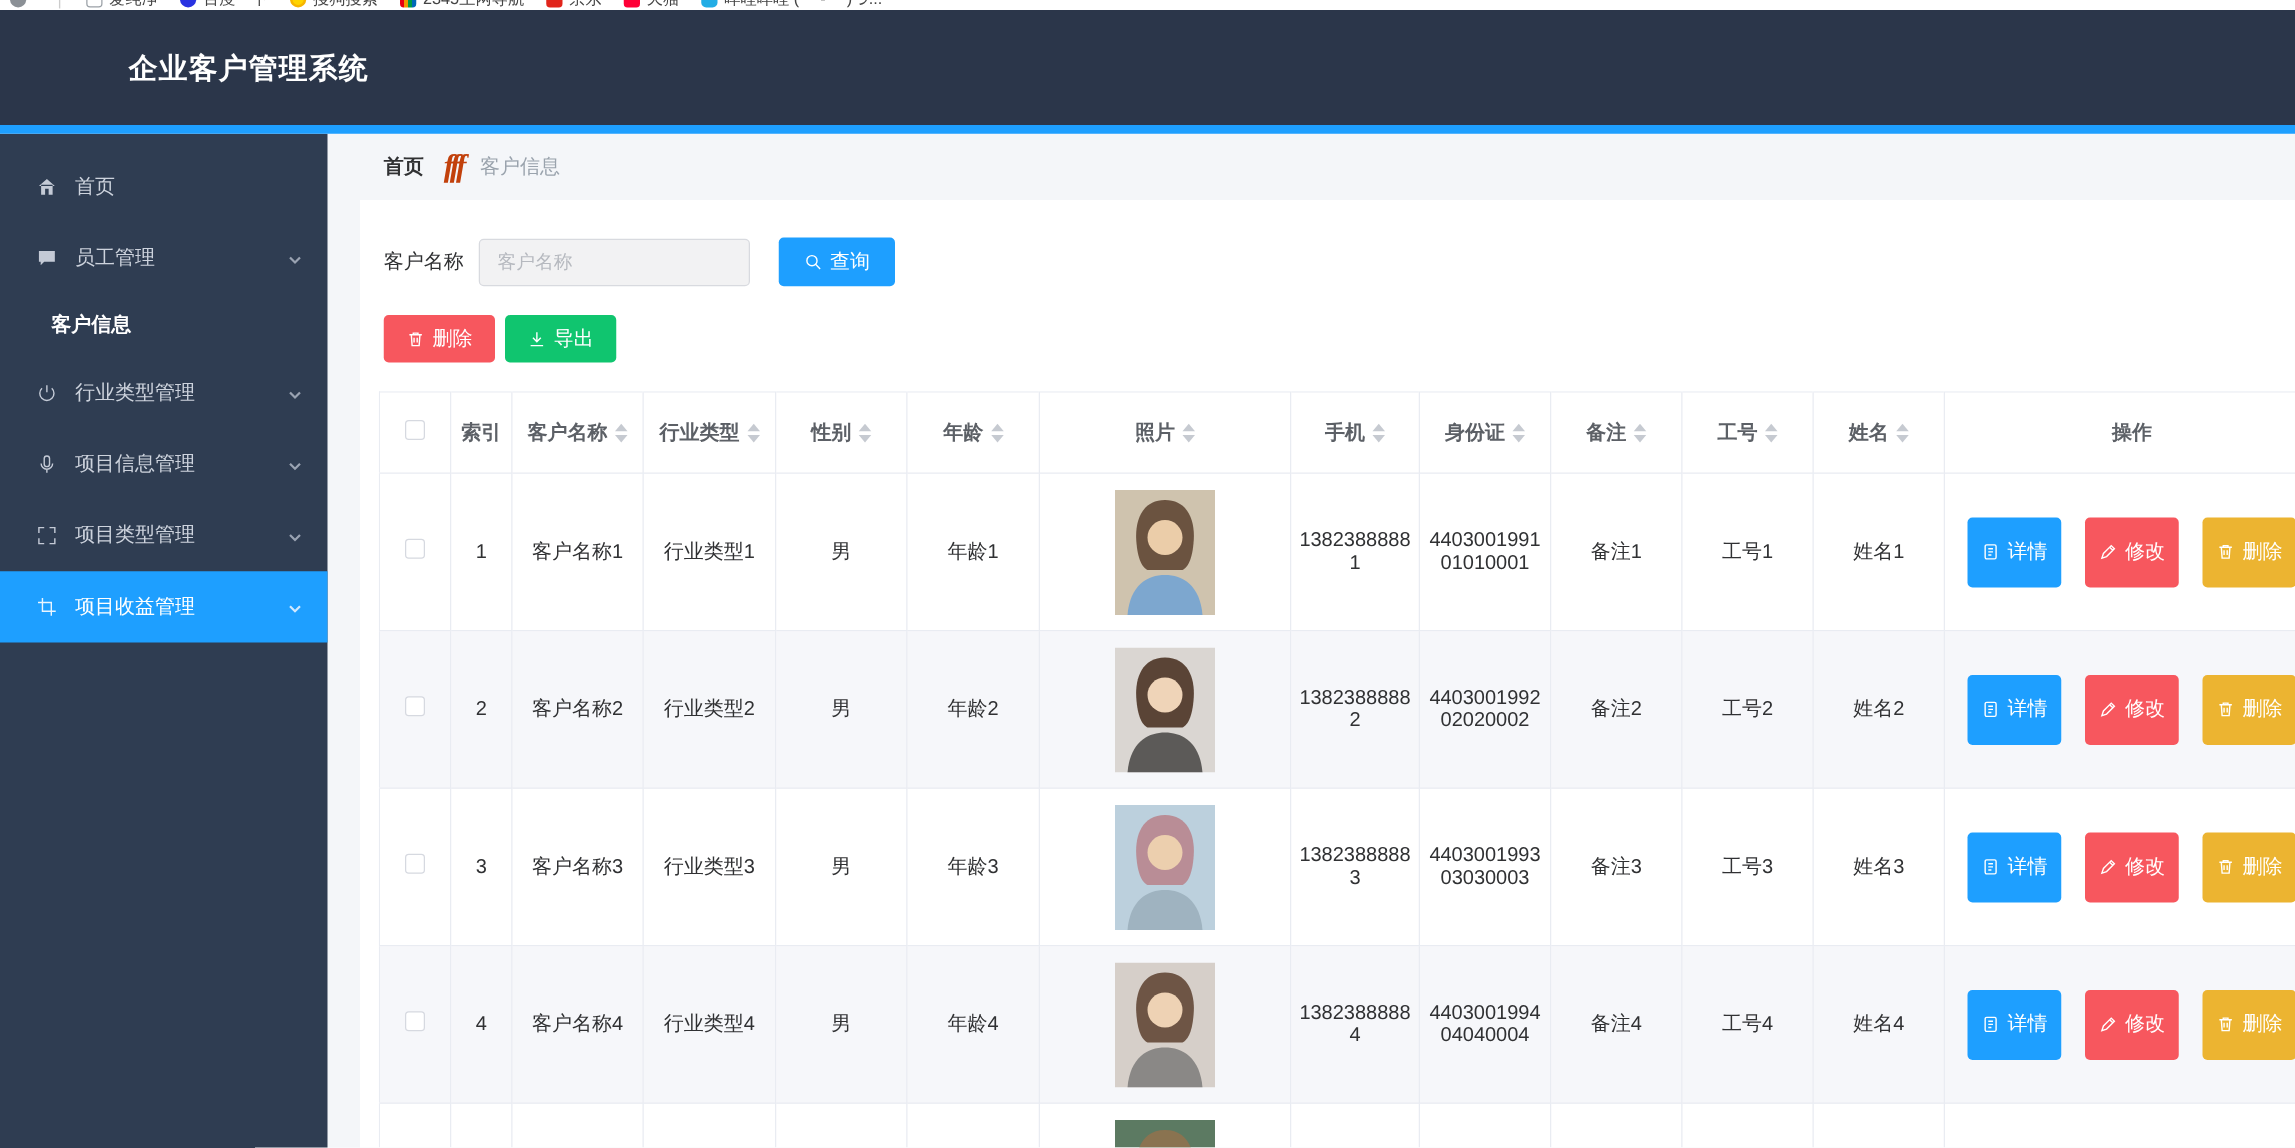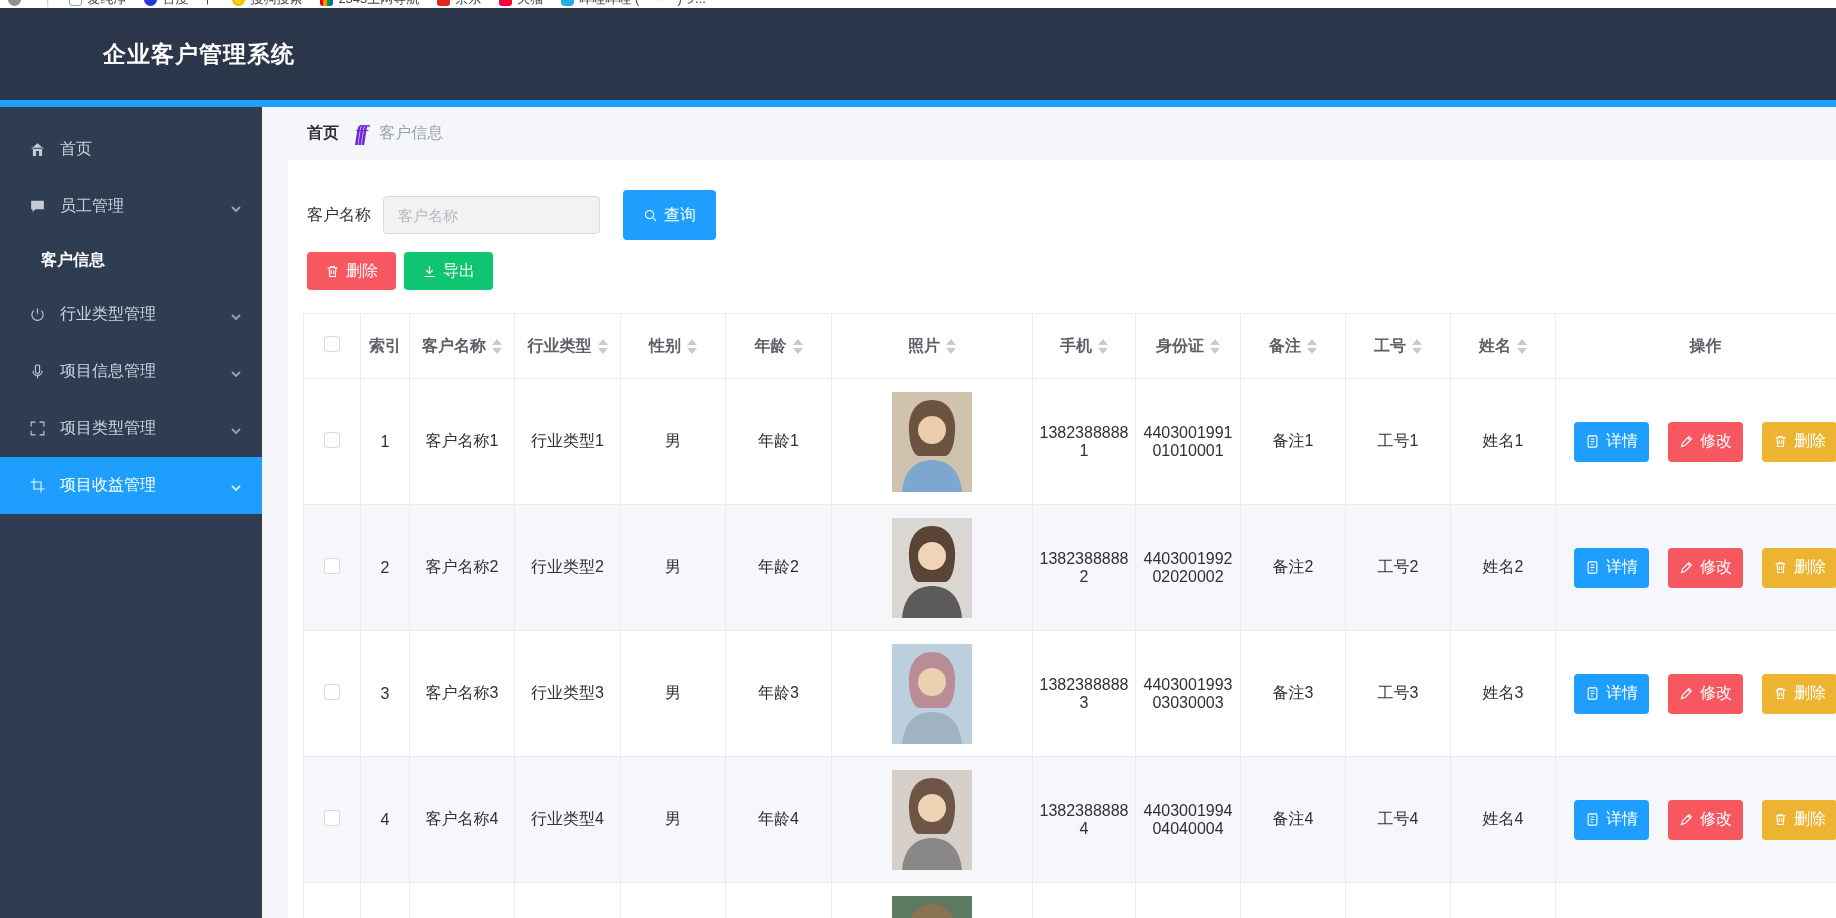--- a/index.html
+++ b/index.html
@@ -44,40 +44,40 @@
     color:#ffffff; font-size:16px; font-weight:bold; cursor:pointer; }
   .menu-item.selected { background:#1e9fff; color:#fff; }
   .menu-item.selected .mi-icon svg { stroke:#eaf5ff; }
   .menu-item.selected .chev svg { stroke:#cfe8ff; }
 
   
   .content { position:absolute; top:107px; left:262px; width:1574px; height:811px; }
   .breadcrumb { height:53px; display:flex; align-items:center; padding-left:45px;
     font-size:16px; }
   .bc-home { color:#303133; font-weight:bold; }
-  .bc-fff { color:#6d28d9; font-family:"Liberation Serif","DejaVu Serif",serif;
-    font-style:italic; font-weight:bold; font-size:20px; letter-spacing:-3px;
+  .bc-fff { color:#c2410c; font-family:"Liberation Serif","DejaVu Serif",serif;
+    font-style:italic; font-weight:bold; font-size:25px; letter-spacing:-3px;
     margin:0 14px 0 16px; }
   .bc-cur { color:#9aa3ad; }
 
   .card { position:absolute; top:53px; left:26px; width:1548px; height:758px;
     background:#fff; overflow:hidden; }
 
   
   .search-row { position:absolute; top:30px; left:19px; display:flex; align-items:center; }
   .search-label { font-size:16px; color:#303133; margin-right:12px; }
   .search-input { width:217px; height:38px; background:#f2f2f3; border:1px solid #d8dadf;
     border-radius:4px; padding:0 14px; font-size:15px; color:#333;
     font-family:"Liberation Sans",sans-serif; outline:none; }
   .search-input::placeholder { color:#b6b9bf; }
   .btn { border:none; border-radius:4px; color:#fff; font-size:16px; cursor:pointer;
     display:inline-flex; align-items:center; justify-content:center; gap:6px;
     font-family:"Liberation Sans",sans-serif; }
   .btn svg { width:15px; height:15px; stroke:#fff; fill:none; stroke-width:1.8; }
-  .btn-query { height:50px; padding:18px 20px; background:#1e9fff; margin-left:23px; }
+  .btn-query { height:39px; padding:18px 20px; background:#1e9fff; margin-left:23px; }
 
   
   .toolbar { position:absolute; top:92px; left:19px; display:flex; gap:8px; }
   .btn-del { height:38px; padding:0 18px; background:#f7575e; }
   .btn-exp { height:38px; padding:0 18px; background:#10c56f; }
 
   
   .table-wrap { position:absolute; top:153px; left:15px; width:1533px; height:605px;
     overflow:hidden; }
   table.grid { border-collapse:collapse; table-layout:fixed; width:1552px;
@@ -94,21 +94,21 @@
   .sort .s-up { border-bottom:6px solid #c6cad1; margin-bottom:3px; }
   .sort .s-dn { border-top:6px solid #c6cad1; }
   .cbx { width:16px; height:16px; border:1px solid #d6d9e0; border-radius:3px;
     background:#fff; display:inline-block; cursor:pointer; }
 
   
   .photo { width:80px; height:100px; display:inline-block; vertical-align:middle; }
 
   
   .ops { display:flex; align-items:center; justify-content:center; gap:19px; }
-  .btn-op { height:40px; padding:0 11px; font-size:16px;justify-content:space-between; }
+  .btn-op { height:56px; padding:0 11px; font-size:16px;justify-content:space-between; }
   .op-detail { background:#1e9fff; }
   .op-edit { background:#f7575e; }
   .op-del { background:#ecb431; }
 </style>
 </head>
 <body>
 
 <div class="bookmarks">
   <div class="bookmarks-inner">
     <span class="bm-ico bm-circle" style="background:#8b9096"></span>

